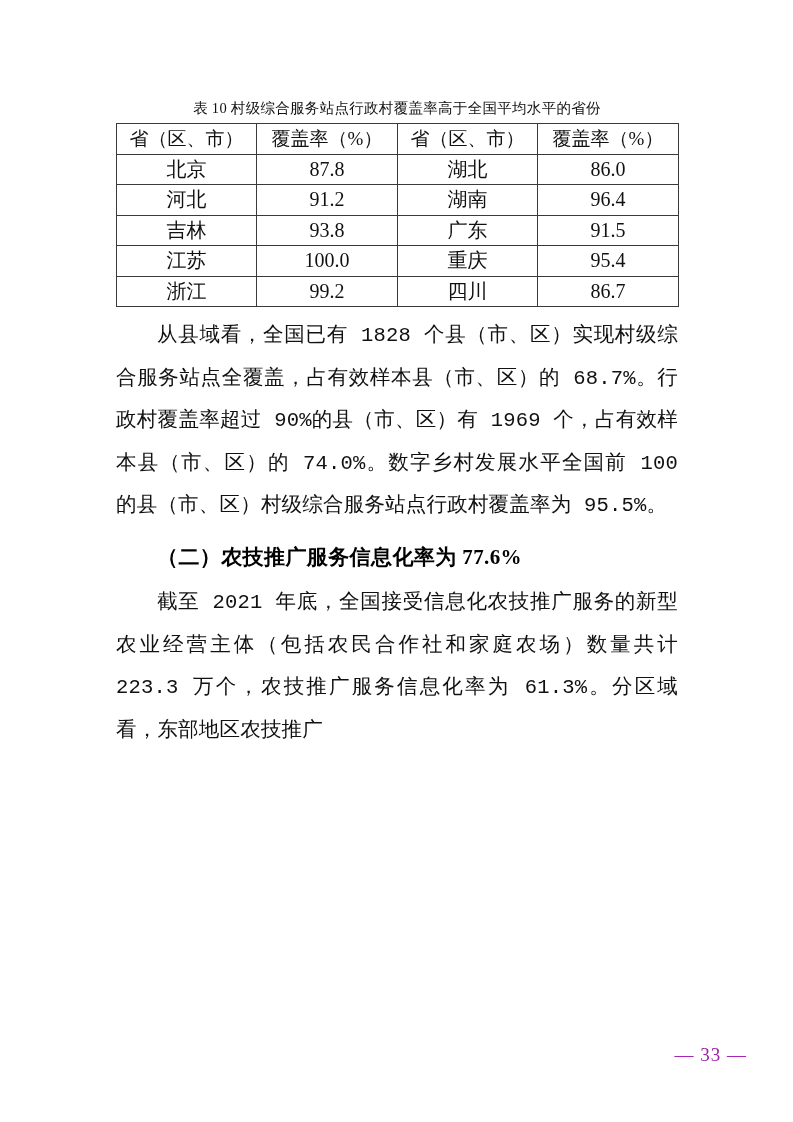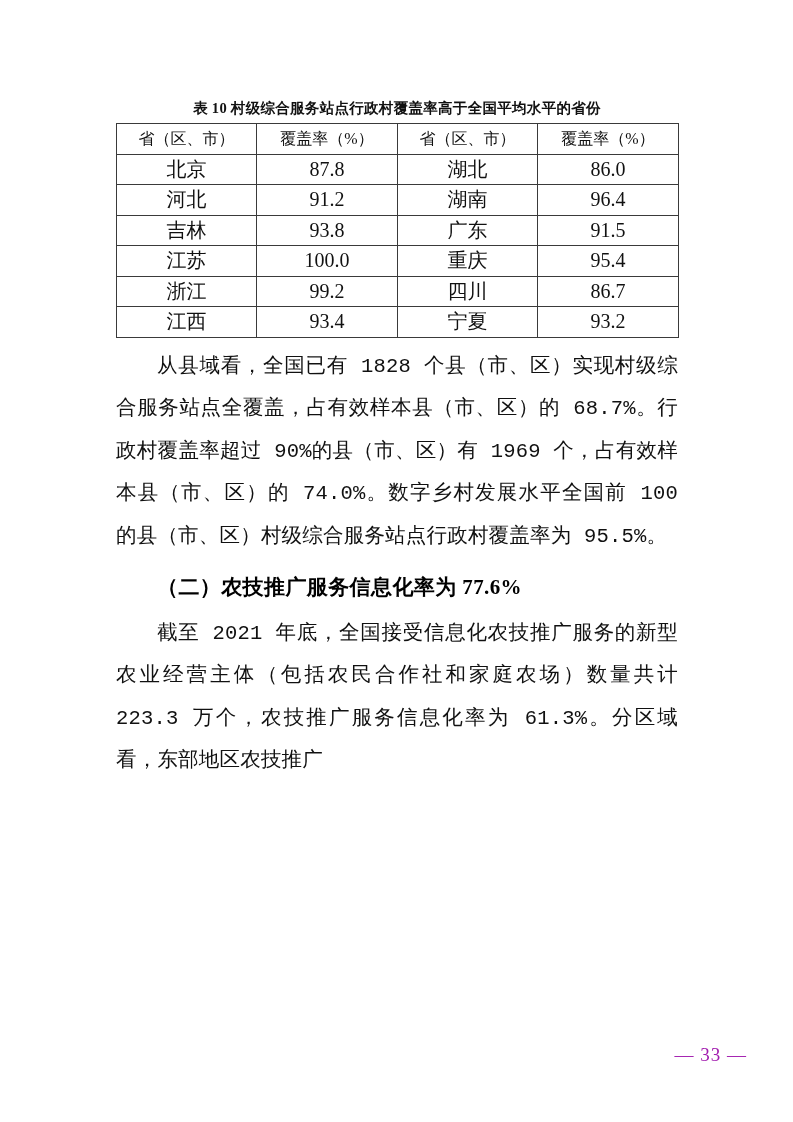--- a/index.html
+++ b/index.html
@@ -40,21 +40,21 @@
   p.indent {
     text-indent: 41px;
     font-family: Liberation Mono, monospace;
   }
   .table-caption {
     margin: 0;
     padding-top: 6px;
     padding-bottom: 5px;
     text-align: center;
     font-size: 14.5px;
-    font-weight: bold;
+    font-weight: normal;
     line-height: 20px;
     letter-spacing: 0.3px;
     color: #111111;
   }
   table.data-table {
     border-collapse: collapse;
     width: 562px;
     table-layout: fixed;
     margin: 0;
   }
@@ -64,21 +64,21 @@
     height: 29.5px;
     text-align: center;
     vertical-align: middle;
     font-size: 20px;
     font-weight: normal;
     line-height: 29.5px;
     padding: 0;
     color: #111111;
   }
   table.data-table th {
-    font-size: 16px;
+    font-size: 19px;
     margin-top: 13px;
   }
   table.data-table col.c-prov { width: 140px; }
   table.data-table col.c-rate { width: 141px; }
   .after-table {
     padding-top: 8px;
   }
   h2.section-heading {
     margin: 0;
     padding-top: 8px;
@@ -149,26 +149,20 @@
           <td>100.0</td>
           <td>重庆</td>
           <td>95.4</td>
         </tr>
         <tr>
           <td>浙江</td>
           <td>99.2</td>
           <td>四川</td>
           <td>86.7</td>
         </tr>
-        <tr>
-          <td>江西</td>
-          <td>93.4</td>
-          <td>宁夏</td>
-          <td>93.2</td>
-        </tr>
       </tbody>
     </table>
 
     <p class="body-text indent after-table">从县域看，全国已有 1828 个县（市、区）实现村级综合服务站点全覆盖，占有效样本县（市、区）的 68.7%。行政村覆盖率超过 90%的县（市、区）有 1969 个，占有效样本县（市、区）的 74.0%。数字乡村发展水平全国前 100 的县（市、区）村级综合服务站点行政村覆盖率为 95.5%。</p>
 
     <h2 class="section-heading">（二）农技推广服务信息化率为 77.6%</h2>
 
     <p class="body-text indent">截至 2021 年底，全国接受信息化农技推广服务的新型农业经营主体（包括农民合作社和家庭农场）数量共计 223.3 万个，农技推广服务信息化率为 61.3%。分区域看，东部地区农技推广</p>
 
   </div>

